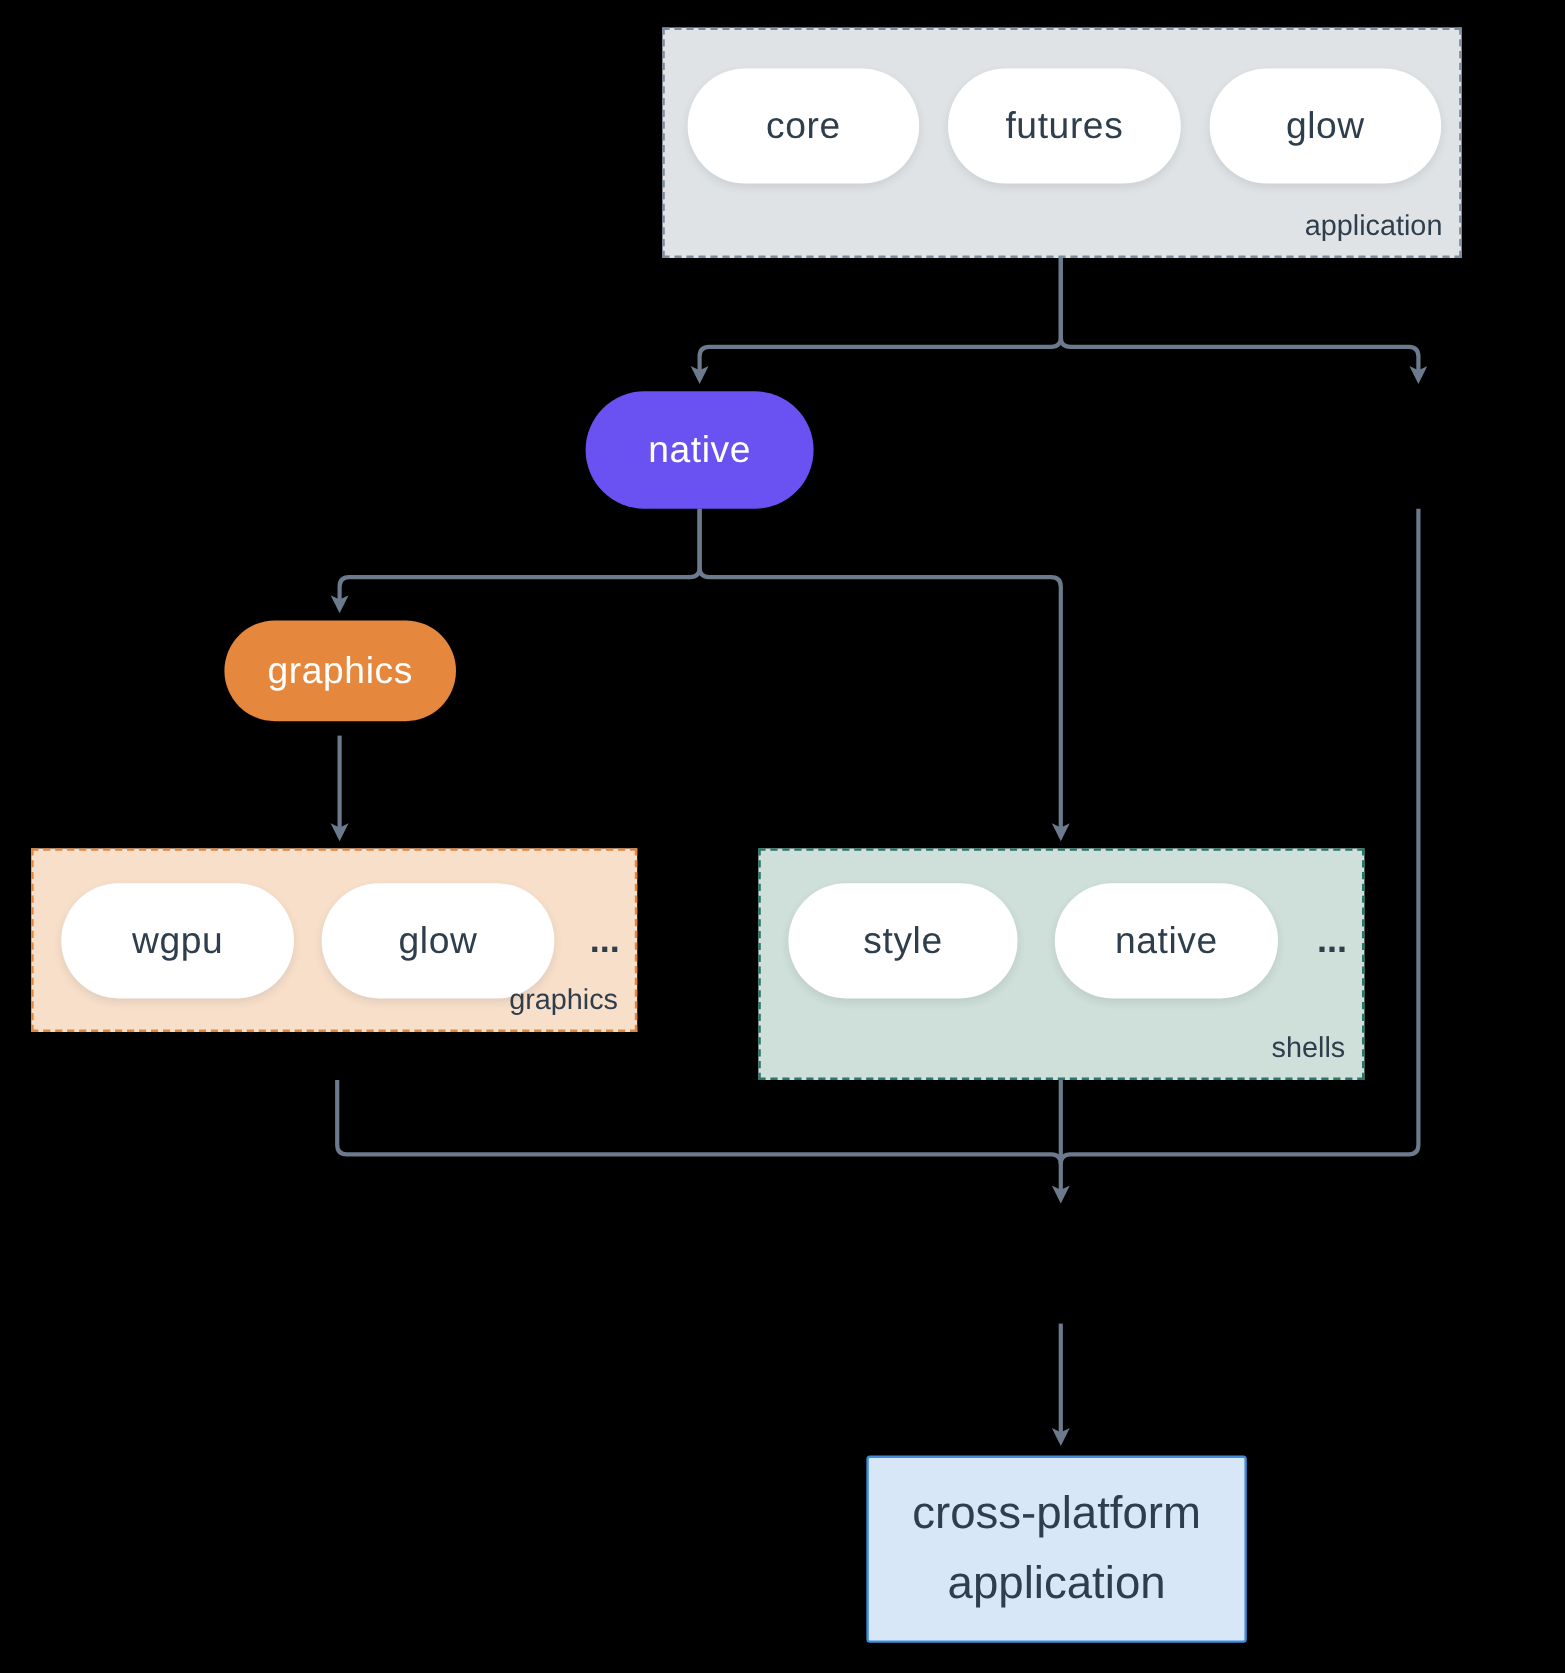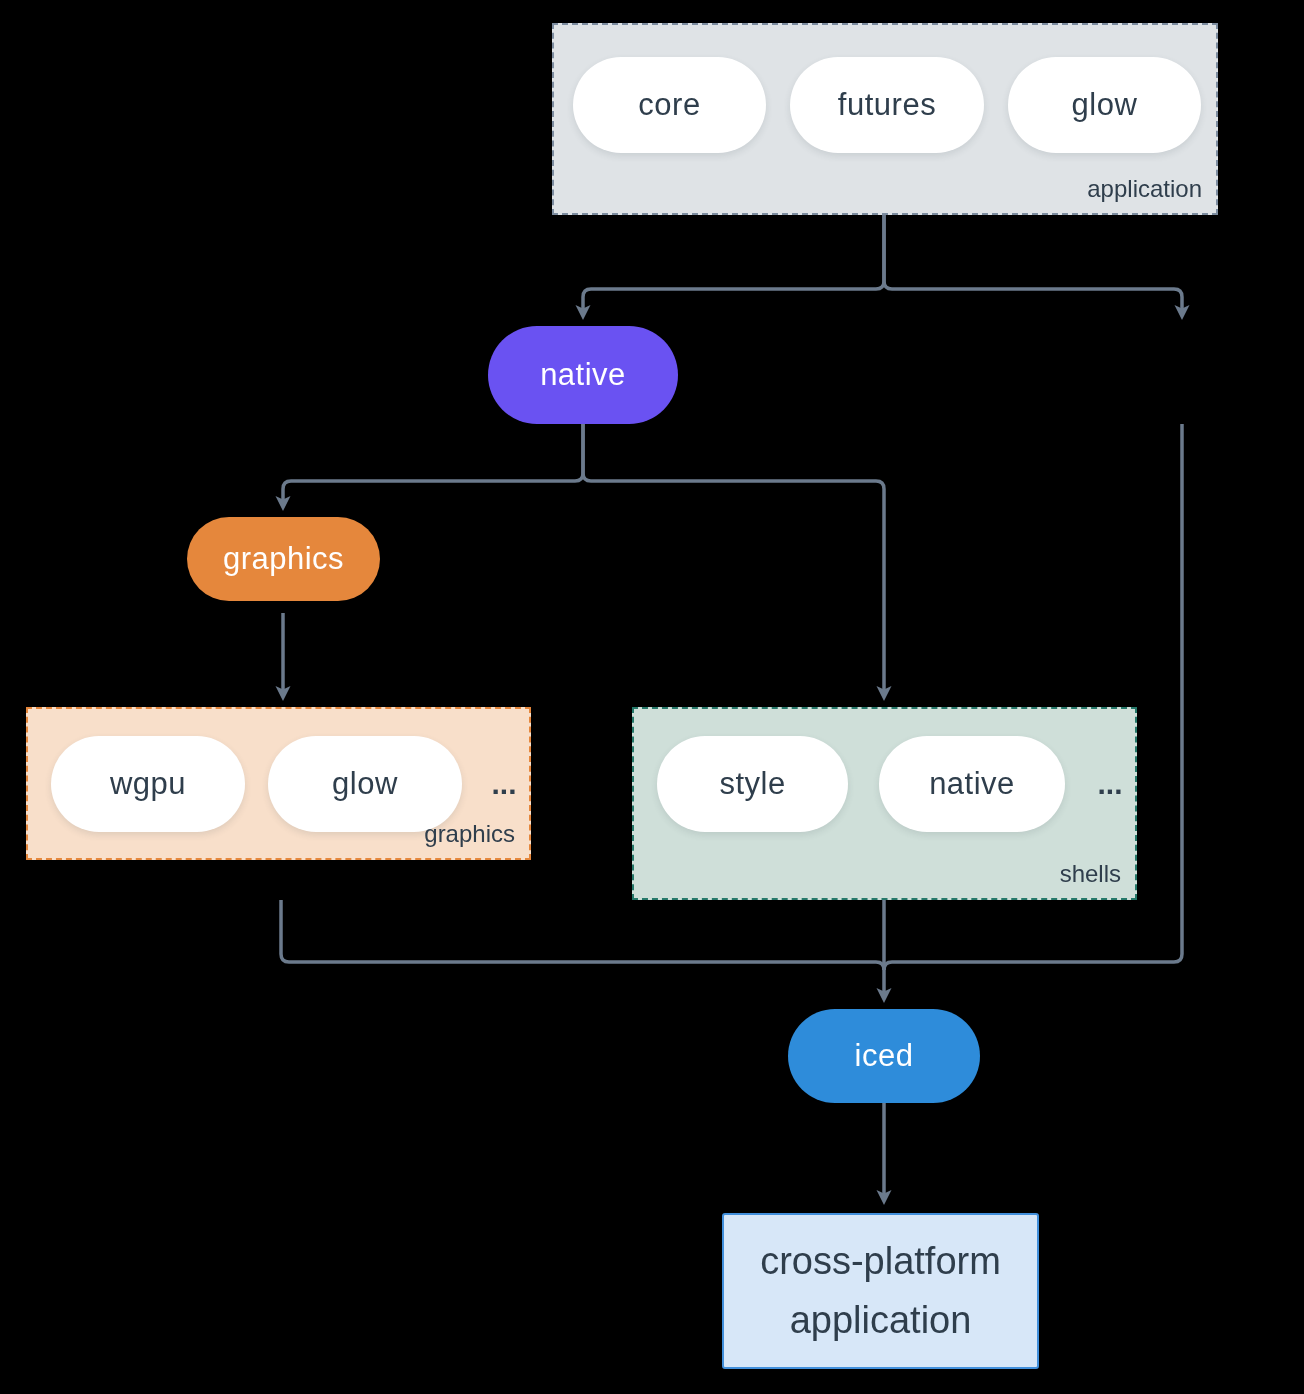--- a/index.html
+++ b/index.html
@@ -157,17 +157,16 @@
     <div class="group-label">graphics</div>
   </div>
 
   <div class="group group-shells">
     <div class="pill pill-white" style="left:23px; top:27px; width:191px; height:96px;">style</div>
     <div class="pill pill-white" style="left:245px; top:27px; width:186px; height:96px;">native</div>
     <div class="ellipsis">...</div>
     <div class="group-label">shells</div>
   </div>
 
-  <div class="pill pill-blue node-iced">iced</div>
 
   <div class="app-box">cross-platform application</div>
 
 </div>
 
 </body></html>

